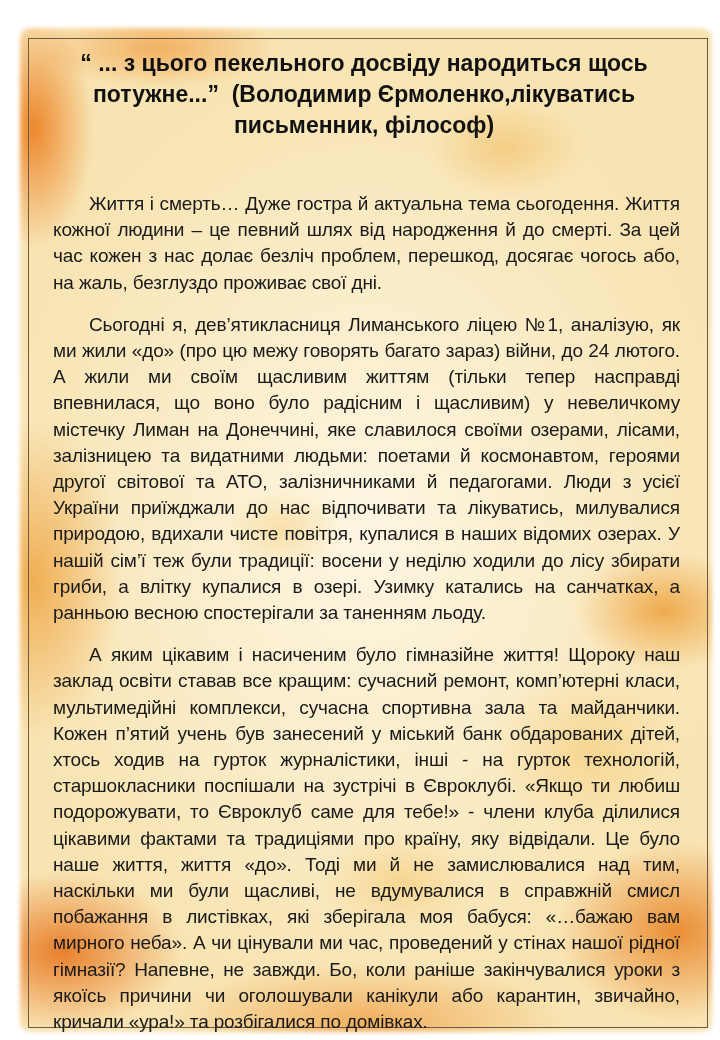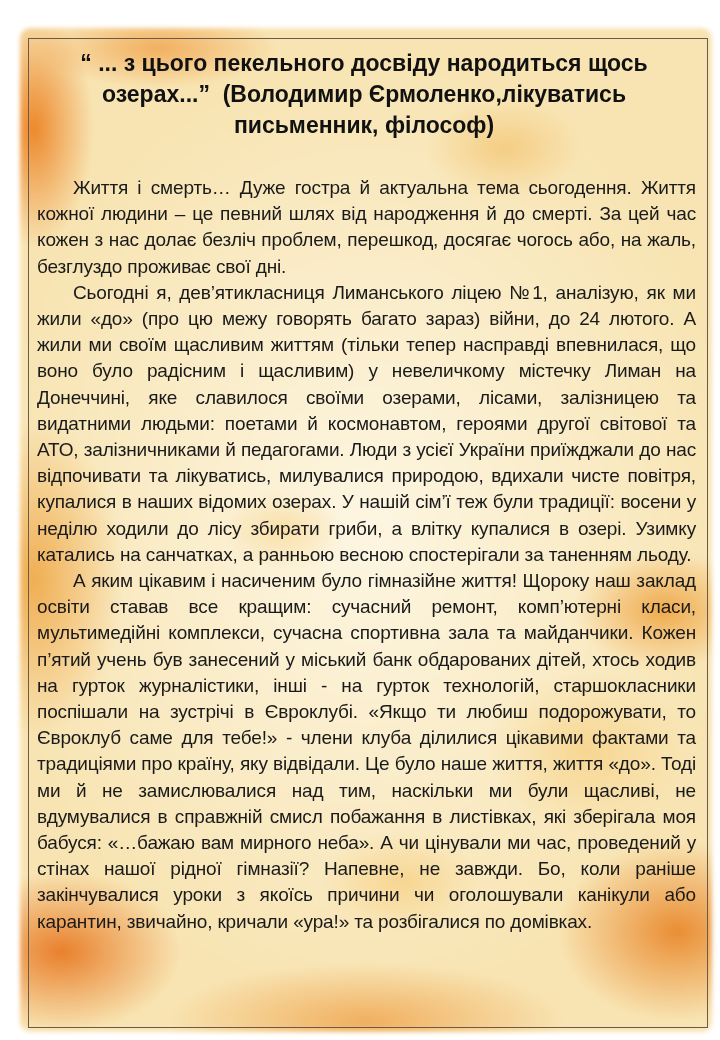--- a/index.html
+++ b/index.html
@@ -35,30 +35,30 @@
     position: absolute; left: 40px; top: 48px; width: 648px;
     text-align: center; font-weight: bold; font-size: 23px; line-height: 31px;
     color: #111;
   }
   .body-text {
     position: absolute; left: 37px; top: 175px; width: 659px;
     font-size: 19px; line-height: 26.2px; color: #1a1a1a;
     text-align: justify;
     letter-spacing: -0.15px;
   }
-  .body-text p { margin: 0; text-indent: 36px; }
+  .body-text p { margin: 16px; text-indent: 36px; }
 </style>
 </head>
 <body>
 
 <div class="page-bg"></div>
 <div class="frame"></div>
 
 <div class="title">
-  <span>“ ... з цього пекельного досвіду народиться щось озерах...”</span>&nbsp;
+  <span>“ ... з цього пекельного досвіду народиться щось потужне...”</span>&nbsp;
   <span>(Володимир Єрмоленко,лікуватись письменник, філософ)</span>
 </div>
 
 <div class="body-text">
   <p>Життя і смерть… Дуже гостра й актуальна тема сьогодення. Життя кожної людини – це певний шлях від народження й до смерті. За цей час кожен з нас долає безліч проблем, перешкод, досягає чогось або, на жаль, безглуздо проживає свої дні.</p>
   <p>Сьогодні я, дев’ятикласниця Лиманського ліцею №1, аналізую, як ми жили «до» (про цю межу говорять багато зараз) війни, до 24 лютого. А жили ми своїм щасливим життям (тільки тепер насправді впевнилася, що воно було радісним і щасливим) у невеличкому містечку Лиман на Донеччині, яке славилося своїми озерами, лісами, залізницею та видатними людьми: поетами й космонавтом, героями другої світової та АТО, залізничниками й педагогами. Люди з усієї України приїжджали до нас відпочивати та лікуватись, милувалися природою, вдихали чисте повітря, купалися в наших відомих озерах. У нашій сім’ї теж були традиції: восени у неділю ходили до лісу збирати гриби, а влітку купалися в озері. Узимку катались на санчатках, а ранньою весною спостерігали за таненням льоду.</p>
   <p>А яким цікавим і насиченим було гімназійне життя! Щороку наш заклад освіти ставав все кращим: сучасний ремонт, комп’ютерні класи, мультимедійні комплекси, сучасна спортивна зала та майданчики. Кожен п’ятий учень був занесений у міський банк обдарованих дітей, хтось ходив на гурток журналістики, інші - на гурток технологій, старшокласники поспішали на зустрічі в Євроклубі. «Якщо ти любиш подорожувати, то Євроклуб саме для тебе!» - члени клуба ділилися цікавими фактами та традиціями про країну, яку відвідали. Це було наше життя, життя «до». Тоді ми й не замислювалися над тим, наскільки ми були щасливі, не вдумувалися в справжній смисл побажання в листівках, які зберігала моя бабуся: «…бажаю вам мирного неба». А чи цінували ми час, проведений у стінах нашої рідної гімназії? Напевне, не завжди. Бо, коли раніше закінчувалися уроки з якоїсь причини чи оголошували канікули або карантин, звичайно, кричали «ура!» та розбігалися по домівках.</p>
 </div>
 
 </body></html>

